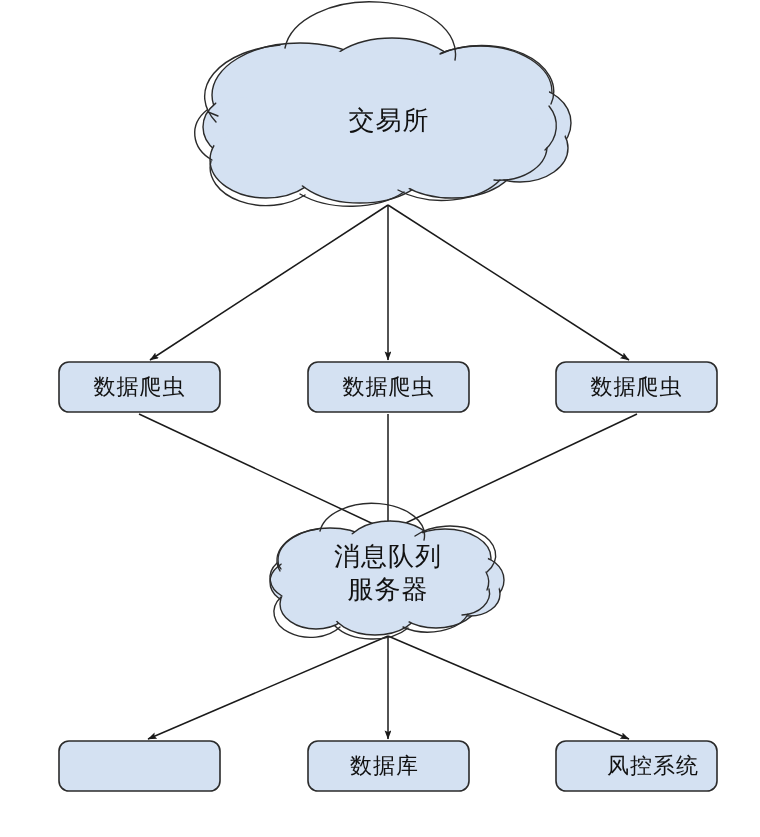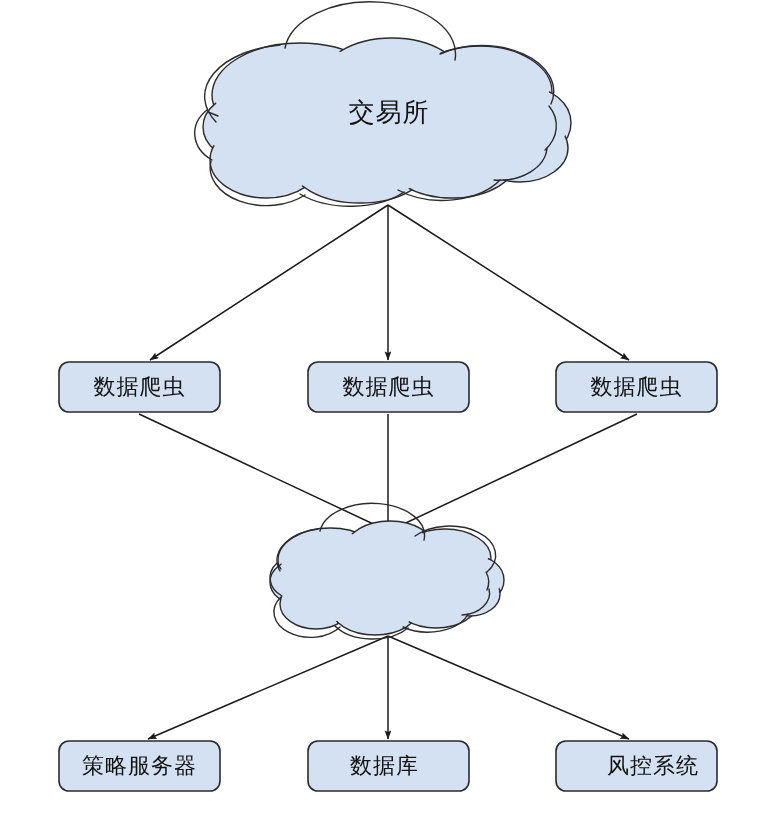--- a/index.html
+++ b/index.html
@@ -156,28 +156,28 @@
       <rect x="59" y="741" width="161" height="50" rx="10" ry="10" fill="#d4e1f2" stroke="#2b2b2b" stroke-width="1.6"></rect>
     </g>
     <g>
       <rect x="308" y="741" width="161" height="50" rx="10" ry="10" fill="#d4e1f2" stroke="#2b2b2b" stroke-width="1.6"></rect>
     </g>
     <g>
       <rect x="556" y="741" width="161" height="50" rx="10" ry="10" fill="#d4e1f2" stroke="#2b2b2b" stroke-width="1.6"></rect>
     </g>
   </svg>
 
-  <div class="node-label cloud-label" style="left:289px; top:96px; width:200px;">交易所</div>
+  <div class="node-label cloud-label" style="left:289px; top:106px; width:200px;font-family:Liberation Mono, monospace;">交易所</div>
 
   <div class="node-label" style="left:59px; top:372px; width:161px;">数据爬虫</div>
 
   <div class="node-label" style="left:308px; top:372px; width:161px;">数据爬虫</div>
 
   <div class="node-label" style="left:556px; top:372px; width:161px;">数据爬虫</div>
 
+  <div class="node-label cloud-label" style="left:288px; top:540px; width:200px;"><span>消息队列</span><br><span>服务器</span></div>
 
-  <div class="node-label" style="left:49px; top:751px; width:181px;">策略服务器</div>
 
   <div class="node-label" style="left:308px; top:751px; width:153px;">数据库</div>
 
   <div class="node-label" style="left:556px; top:751px; width:194px;">风控系统</div>
 
 </div>
 
 </body></html>

